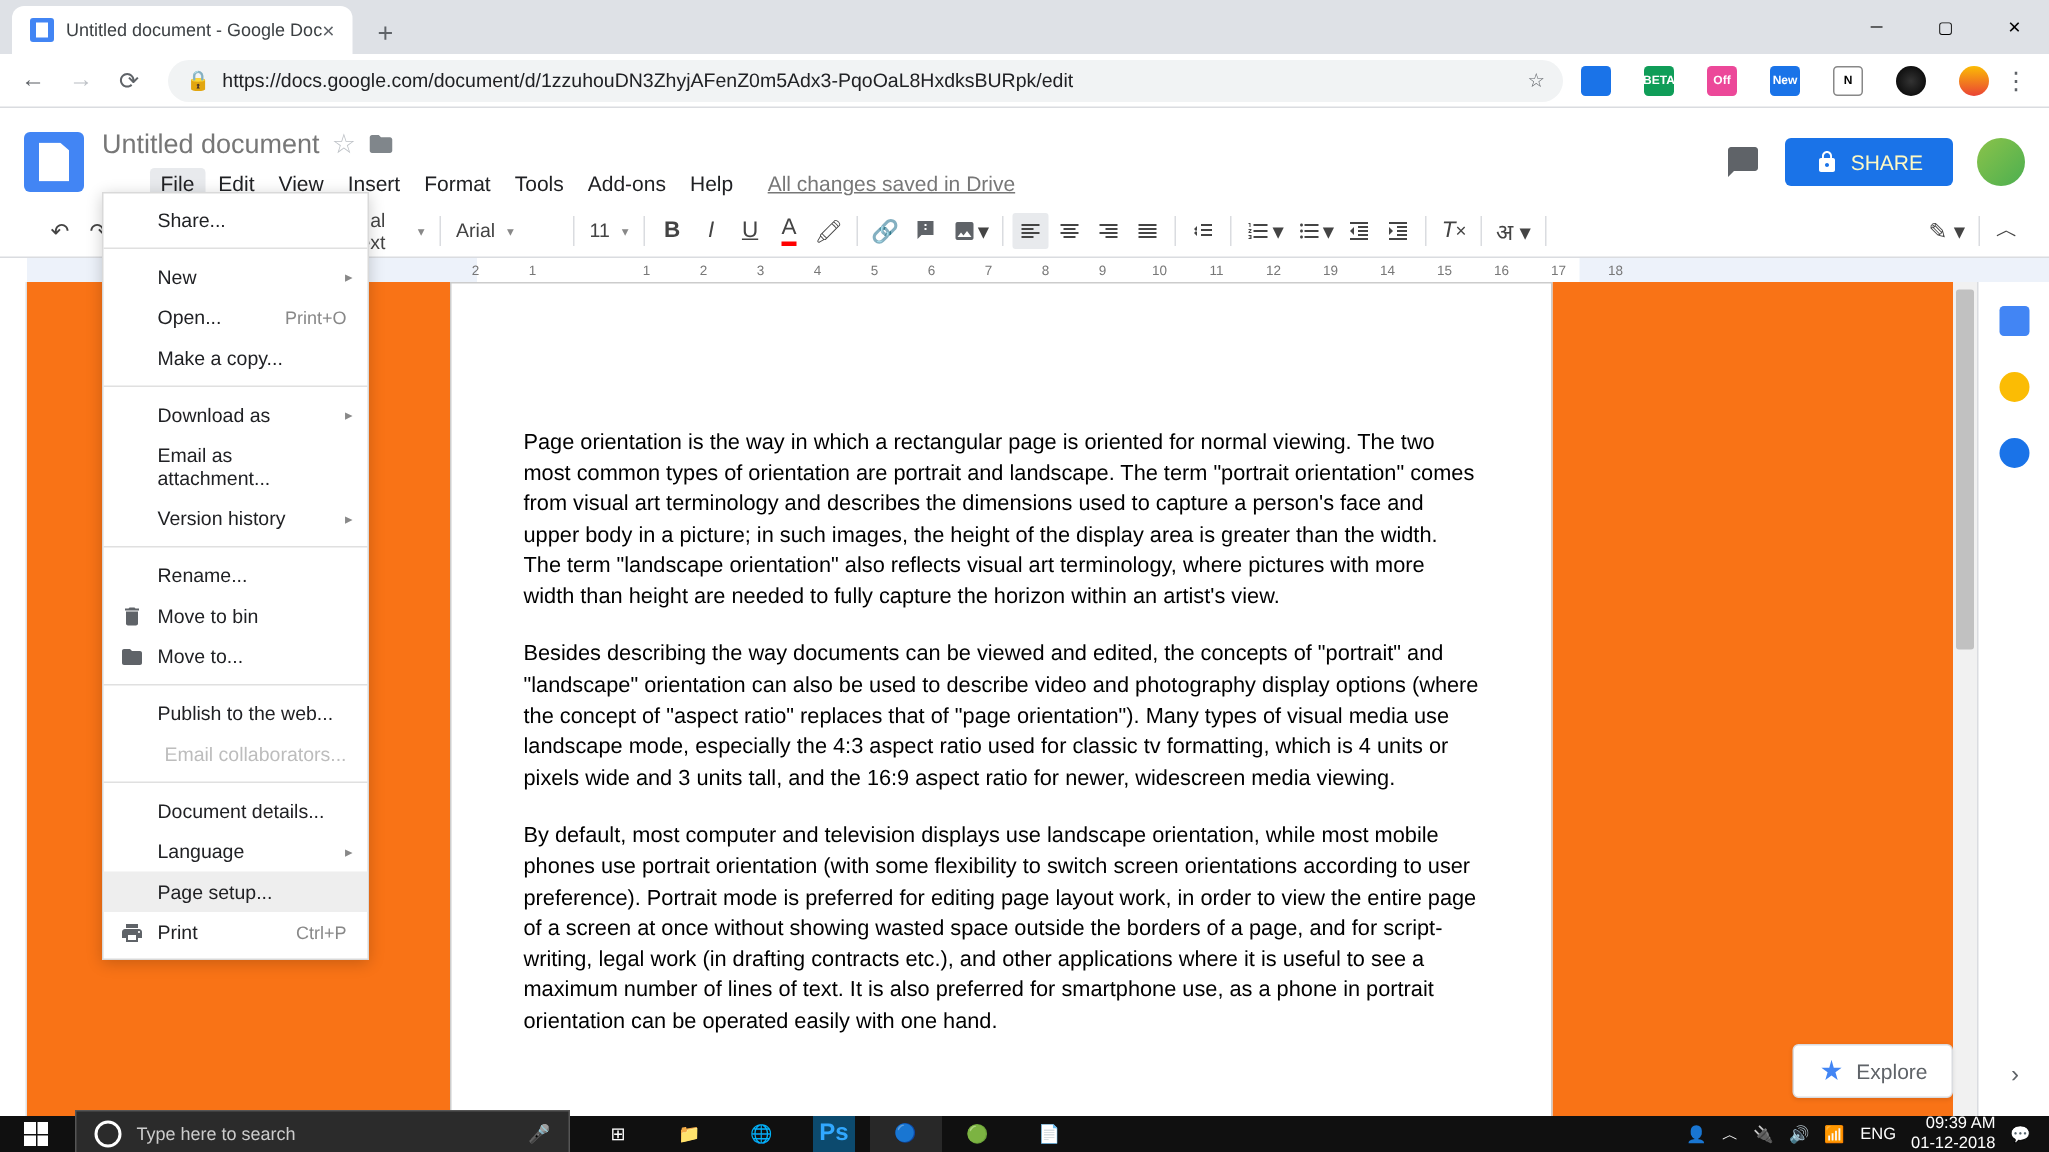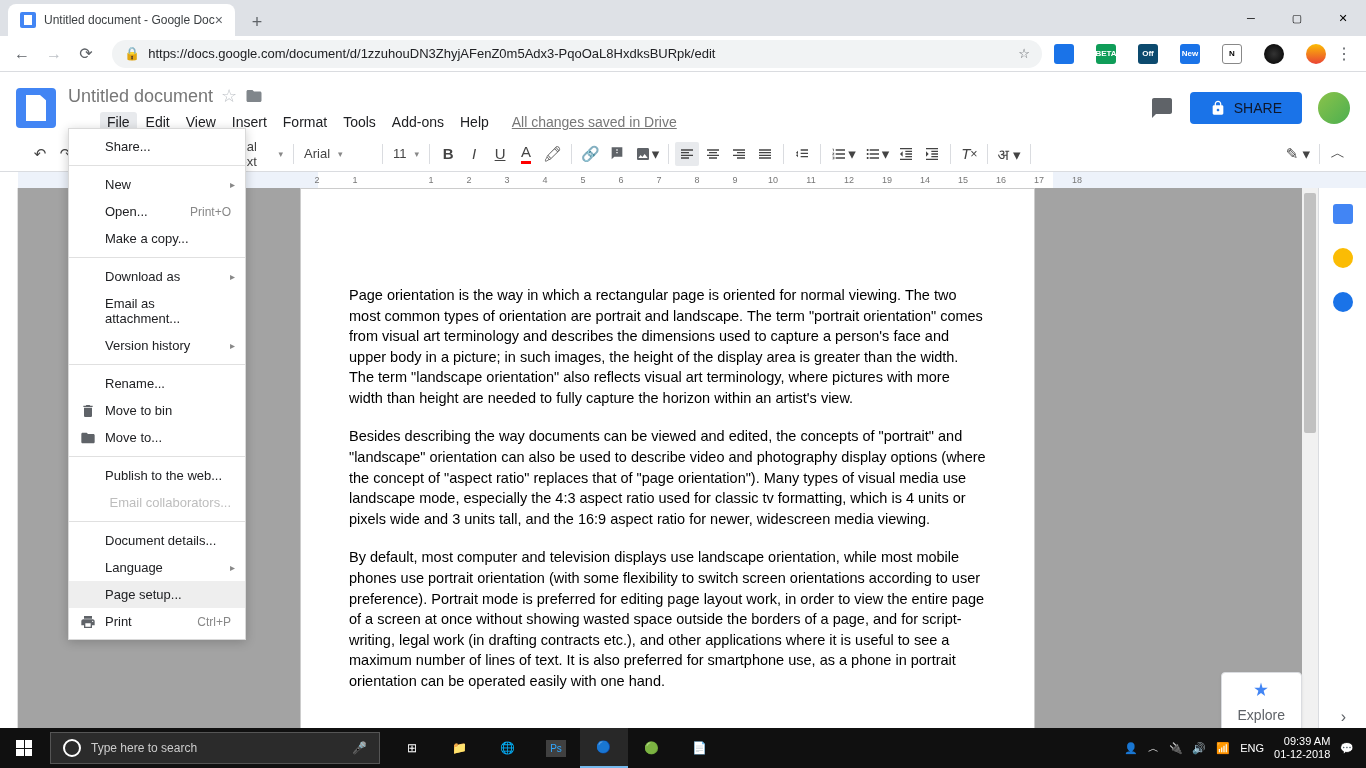--- a/index.html
+++ b/index.html
@@ -33,65 +33,65 @@
 .docs-title-row { display: flex; align-items: center; gap: 8px; height: 28px; }
 .docs-title { font-size: 18px; color: #777; }
 .star-icon { color: #bdc1c6; font-size: 18px; cursor: pointer; }
 .folder-icon { color: #5f6368; cursor: pointer; }
 .menu-bar { display: flex; gap: 2px; font-size: 14px; color: #202124; height: 24px; align-items: center; margin-left: 32px; }
 .menu-item { padding: 2px 7px; cursor: pointer; border-radius: 3px; }
 .menu-item.active { background: #e8eaed; }
 .save-status { margin-left: 14px; color: #777; text-decoration: underline; cursor: pointer; font-size: 14px; }
 .header-right { display: flex; align-items: center; gap: 16px; }
 .comments-btn { color: #5f6368; cursor: pointer; }
-.share-btn { background: #1a73e8; color: #0f172a; padding: 8px 20px; border-radius: 4px; font-size: 14px; font-weight: 500; cursor: pointer; display: flex; align-items: flex-end; gap: 8px; }
+.share-btn { background: #1a73e8; color: #fef9c3; padding: 8px 20px; border-radius: 4px; font-size: 14px; font-weight: 500; cursor: pointer; display: flex; align-items: flex-end; gap: 8px; }
 .avatar { width: 32px; height: 32px; border-radius: 50%; background: linear-gradient(135deg, #8bc34a, #4caf50); cursor: pointer; }
 
 
 .toolbar { height: 36px; border-bottom: 1px solid #dadce0; display: flex; align-items: center; padding: 0 16px 0 28px; gap: 2px; background: #fff; }
 .tb-btn { min-width: 24px; height: 24px; display: flex; align-items: center; justify-content: center; color: #444; cursor: pointer; border-radius: 2px; font-size: 15px; padding: 0 3px; }
 .tb-sep { width: 1px; height: 20px; background: #dadce0; margin: 0 4px; }
 .tb-select { height: 24px; border: none; background: transparent; font-size: 13px; color: #444; cursor: pointer; padding: 0 4px; display: flex; align-items: center; gap: 4px; }
 .tb-select::after { content: "▾"; font-size: 9px; margin-left: 4px; color: #888; }
 .tb-collapse { margin-left: auto; }
 
 
 .docs-body { display: flex; height: calc(768px - 36px - 36px - 64px - 36px - 40px); position: relative; }
 .vruler { width: 18px; background: #fff; border-right: 1px solid #e0e0e0; }
 .hruler-container { height: 16px; background: #fff; display: flex; }
 .hruler { margin-left: 18px; flex: 1; background: #edf2fa; position: relative; overflow: hidden; }
 .hruler-inner { position: absolute; left: 280px; height: 16px; display: flex; font-size: 9px; color: #777; align-items: center; }
 .hruler-page { position: absolute; left: 300px; width: 735px; height: 16px; background: #fff; top: 0; }
 .tick { position: relative; width: 38px; text-align: center; }
-.canvas { flex: 1; background: #a3a3a3; overflow: auto; position: relative; }
+.canvas { flex: 1; background: #f97316; overflow: auto; position: relative; }
 .page { width: 735px; min-height: 950px; background: #fff; margin: 0 0 0 282px; border: 1px solid #ccc; padding: 96px 48px 48px 48px; font-size: 14.5px; line-height: 1.42; color: #000; font-family: Arial; }
 .page p { margin-bottom: 18px; }
 .scrollbar-v { position: absolute; right: 0; top: 0; width: 16px; height: 100%; background: #f1f1f1; }
 .scrollbar-thumb { position: absolute; right: 2px; top: 5px; width: 12px; height: 240px; background: #c1c1c1; border-radius: 2px; }
 
 
 .side-panel { width: 48px; background: #fff; border-left: 1px solid #dadce0; display: flex; flex-direction: column; align-items: center; padding-top: 16px; gap: 24px; }
 .side-icon { width: 20px; height: 20px; cursor: pointer; border-radius: 3px; }
 
 
-.explore-btn { position: absolute; bottom: 12px; right: 64px; background: #fff; border: 1px solid #dadce0; border-radius: 4px; padding: 8px 16px; display: flex; align-items: center; gap: 8px; font-size: 14px; color: #5f6368; cursor: pointer; box-shadow: 0 1px 3px rgba(0,0,0,0.1); flex-direction: column; }
+.explore-btn { position: absolute; bottom: 12px; right: 64px; background: #fff; border: 1px solid #dadce0; border-radius: 4px; padding: 8px 16px; display: flex; align-items: center; gap: 8px; font-size: 14px; color: #5f6368; cursor: pointer; box-shadow: 0 1px 3px rgba(0,0,0,0.1); }
 .explore-chevron { position: absolute; bottom: 18px; right: 20px; color: #5f6368; cursor: pointer; }
 
 
 .dropdown { position: absolute; top: 128px; left: 68px; width: 178px; background: #fff; border: 1px solid rgba(0,0,0,0.15); box-shadow: 0 2px 10px rgba(0,0,0,0.2); z-index: 1000; padding: 4px 0; font-size: 13px; color: #202124; }
 .dd-item { padding: 6px 14px 6px 36px; cursor: pointer; display: flex; align-items: center; position: relative; }
 .dd-item.highlighted { background: #eeeeee; }
 .dd-item.disabled { color: #bdbdbd; justify-content: flex-end; }
 .dd-shortcut { margin-left: auto; color: #888; font-size: 12px; }
 .dd-submenu::after { content: "▸"; position: absolute; right: 10px; color: #888; font-size: 10px; }
 .dd-sep { height: 1px; background: #e0e0e0; margin: 5px 0; }
 .dd-icon { position: absolute; left: 10px; width: 18px; height: 18px; display: flex; align-items: center; justify-content: center; color: #5f6368; }
 
 
-.taskbar { position: absolute; bottom: 0; left: 0; right: 0; height: 40px; background: #101010; display: flex; align-items: center; color: #fff; font-size: 12px; }
+.taskbar { position: absolute; bottom: 0; left: 0; right: 0; height: 24px; background: #101010; display: flex; align-items: center; color: #fff; font-size: 12px; }
 .start-btn { width: 48px; height: 40px; display: flex; align-items: center; justify-content: center; cursor: pointer; }
 .win-logo { width: 16px; height: 16px; display: grid; grid-template-columns: 1fr 1fr; grid-template-rows: 1fr 1fr; gap: 1px; }
 .win-logo span { background: #fff; }
 .search-box { height: 32px; background: #2b2b2b; display: flex; align-items: center; padding: 0 12px; width: 330px; color: #ccc; border: 1px solid #555; margin-left: 2px; }
 .cortana { width: 18px; height: 18px; border: 2px solid #fff; border-radius: 50%; margin-right: 10px; }
 .mic-icon { margin-left: auto; }
 .task-icons { display: flex; height: 40px; margin-left: 8px; }
 .task-icon { width: 48px; display: flex; align-items: center; justify-content: center; cursor: pointer; }
 .task-icon.active { border-bottom: 2px solid #76b9ed; background: rgba(255,255,255,0.1); }
 .tray { margin-left: auto; display: flex; align-items: center; gap: 10px; padding-right: 12px; height: 40px; font-size: 11px; }
@@ -121,21 +121,21 @@
   <div class="nav-btn disabled">→</div>
   <div class="nav-btn">⟳</div>
   <div class="url-bar">
     <span class="url-lock">🔒</span>
     <span>https://docs.google.com/document/d/1zzuhouDN3ZhyjAFenZ0m5Adx3-PqoOaL8HxdksBURpk/edit</span>
     <span class="url-star">☆</span>
   </div>
   <div class="ext-icons">
     <div class="ext-icon" style="background:#1a73e8"></div>
     <div class="ext-icon" style="background:#0f9d58">BETA</div>
-    <div class="ext-icon" style="background:#0c4a6e">Off</div>
+    <div class="ext-icon" style="background:#ec4899">Off</div>
     <div class="ext-icon" style="background:#1a73e8">New</div>
     <div class="ext-icon" style="background:#fff;border:1px solid #888;color:#000">N</div>
     <div class="ext-icon" style="background:radial-gradient(circle,#333,#000);border-radius:50%"></div>
     <div class="ext-icon" style="background:linear-gradient(#fbbc04,#ea4335);border-radius:50%"></div>
   </div>
   <div class="browser-menu">⋮</div>
 </div>
 
 <div class="docs-header">
   <div class="docs-logo"></div>
@@ -411,21 +411,21 @@
   <div class="search-box">
     <div class="cortana"></div>
     <span>Type here to search</span>
     <span class="mic-icon">🎤</span>
   </div>
   <div class="task-icons">
     <div class="task-icon">⊞</div>
     <div class="task-icon">📁</div>
     <div class="task-icon">🌐</div>
     <div class="task-icon">
-        <span style="background:#404040;color:#31a8ff;padding:3px 4px;font-size:10px;font-weight:normal">Ps</span>
+        <span style="background:#0c4a6e;color:#31a8ff;padding:3px 4px;font-size:16px;font-weight:bold">Ps</span>
       </div>
     <div class="task-icon active">🔵</div>
     <div class="task-icon">🟢</div>
     <div class="task-icon">📄</div>
   </div>
   <div class="tray">
     <span>👤</span>
     <span>︿</span>
     <span>🔌</span>
     <span>🔊</span>

